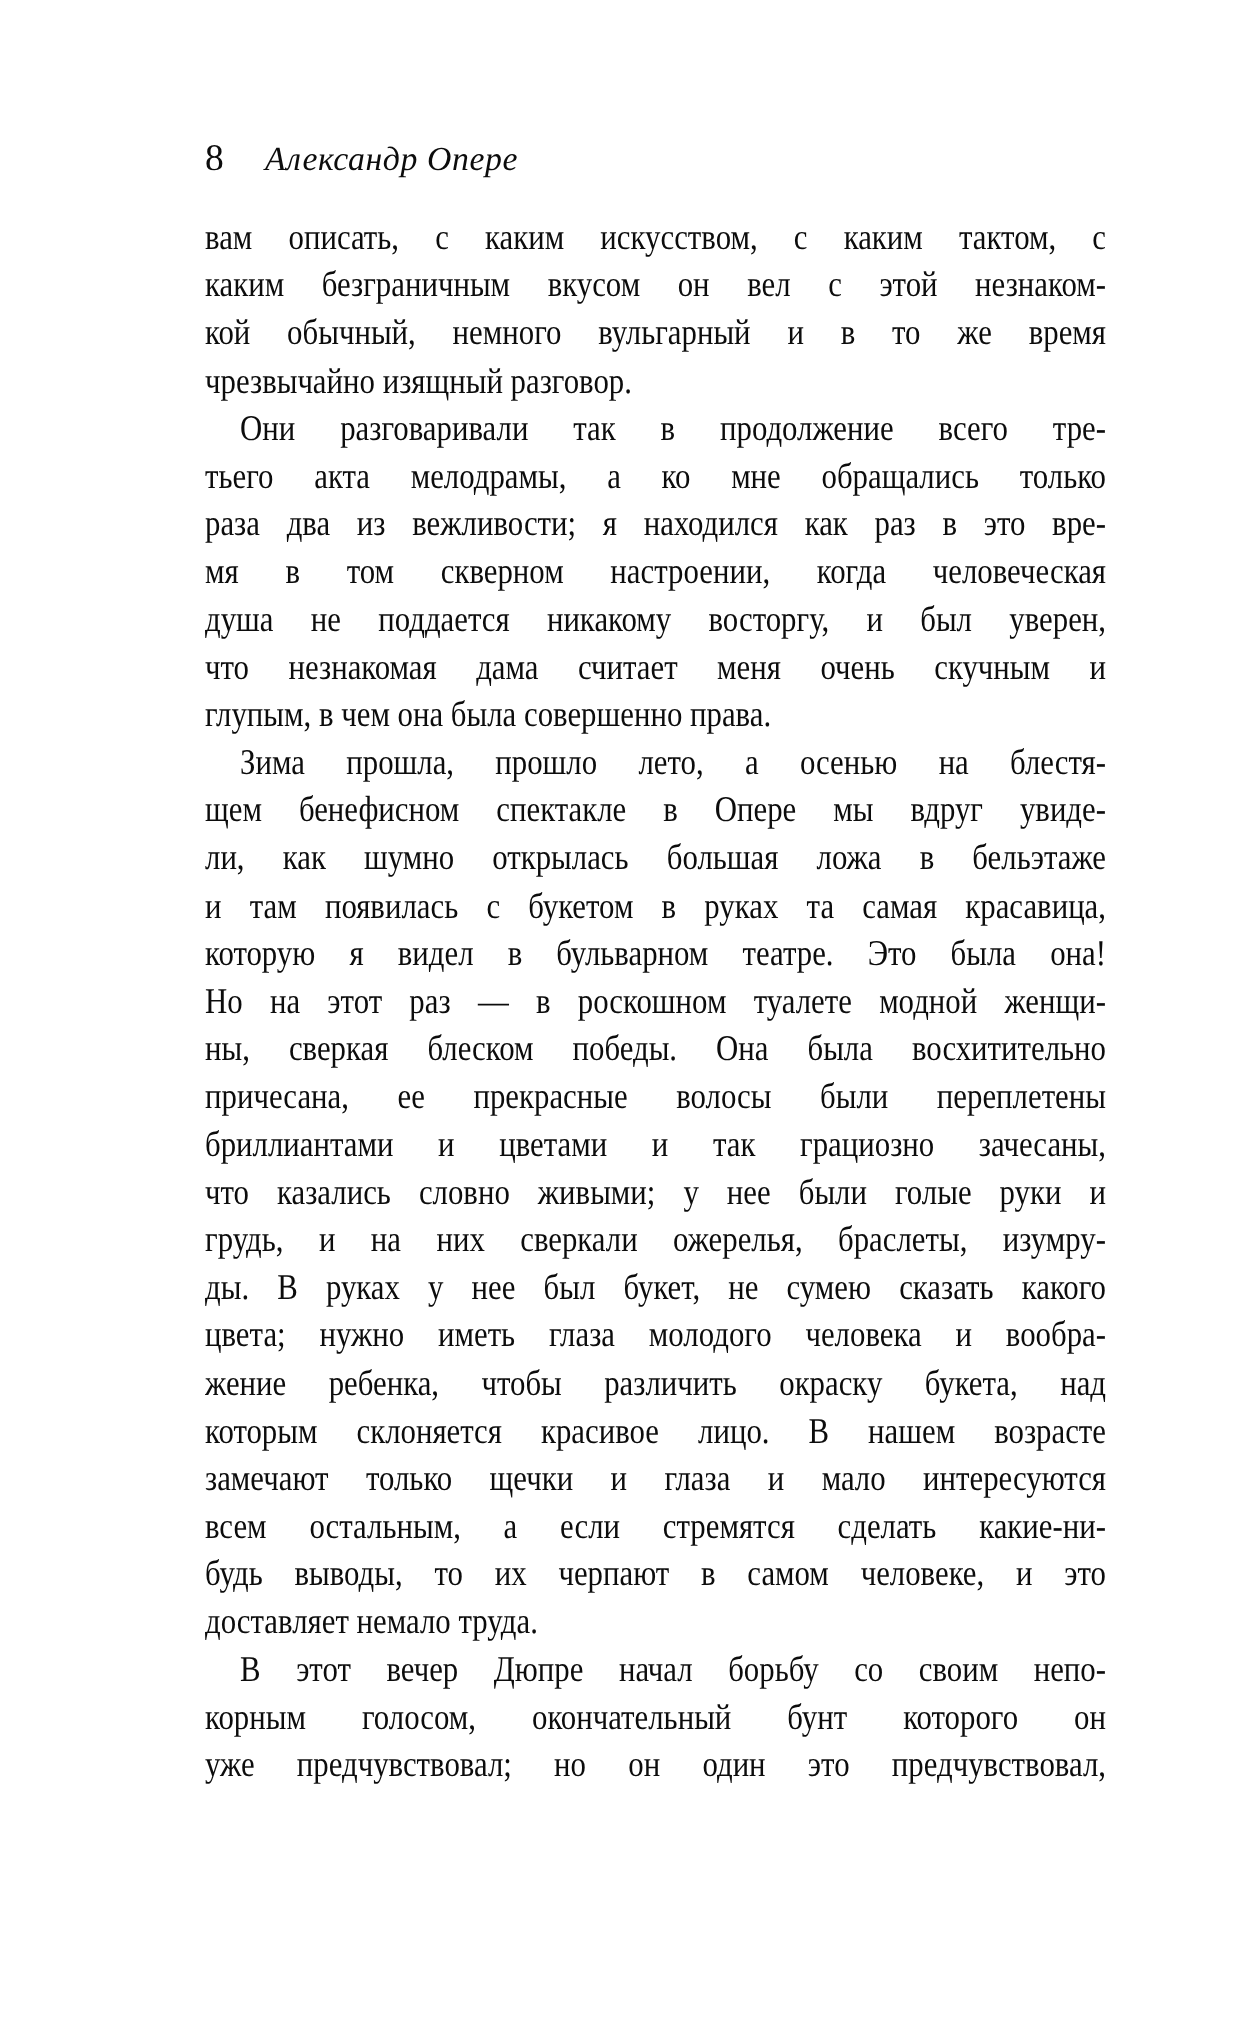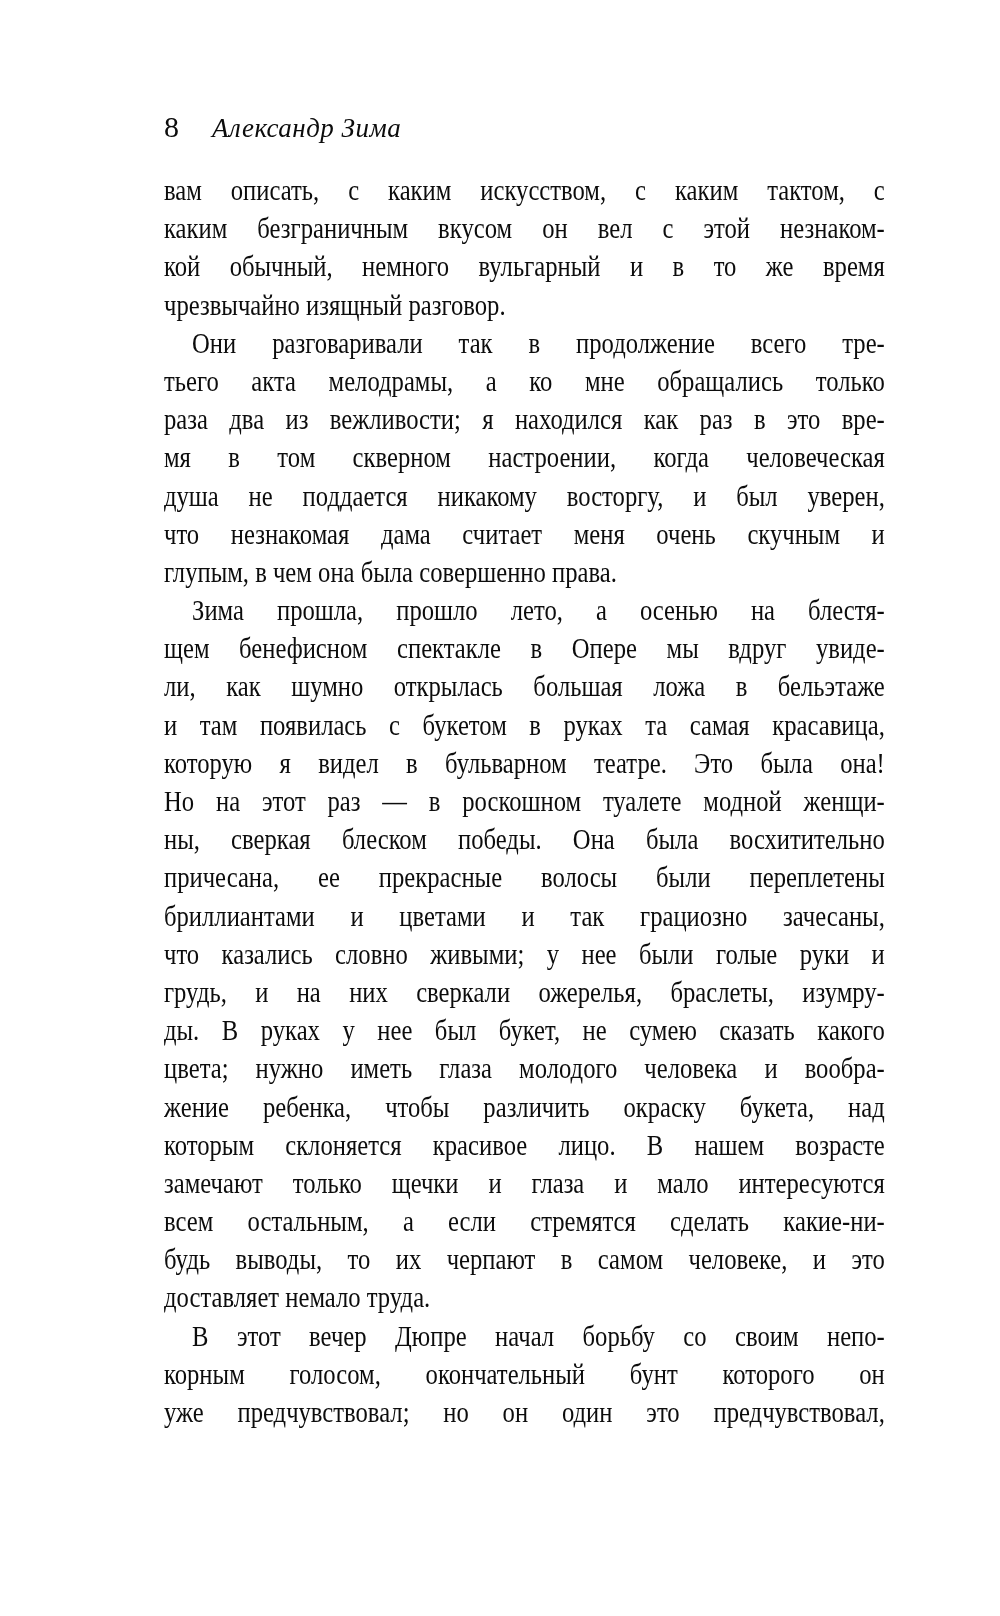--- a/index.html
+++ b/index.html
@@ -54,21 +54,21 @@
   }
   .line.indent { text-indent: 33px; }
   .line.endleft { text-align-last: left; }
 </style>
 </head>
 <body>
 
 <div class="page">
   <div class="running-header">
     <span class="page-number">8</span>
-    <span class="running-title">Александр Зима</span>
+    <span class="running-title">Александр Опере</span>
   </div>
 
   <div class="page-body">
       <div class="paragraph">
         <div class="line">вам описать, с каким искусством, с каким тактом, с</div>
         <div class="line">каким безграничным вкусом он вел с этой незнаком-</div>
         <div class="line">кой обычный, немного вульгарный и в то же время</div>
         <div class="line endleft">чрезвычайно изящный разговор.</div>
       </div>
       <div class="paragraph">

